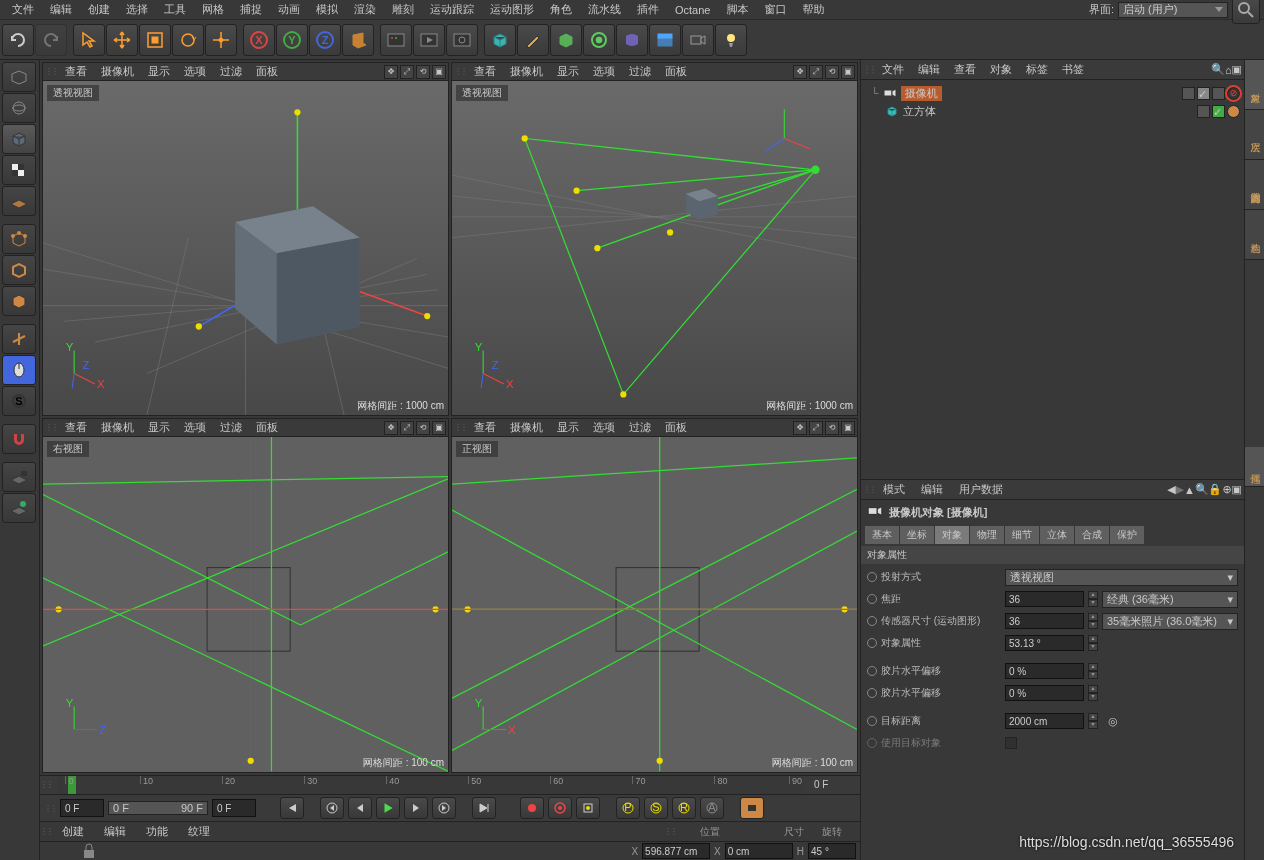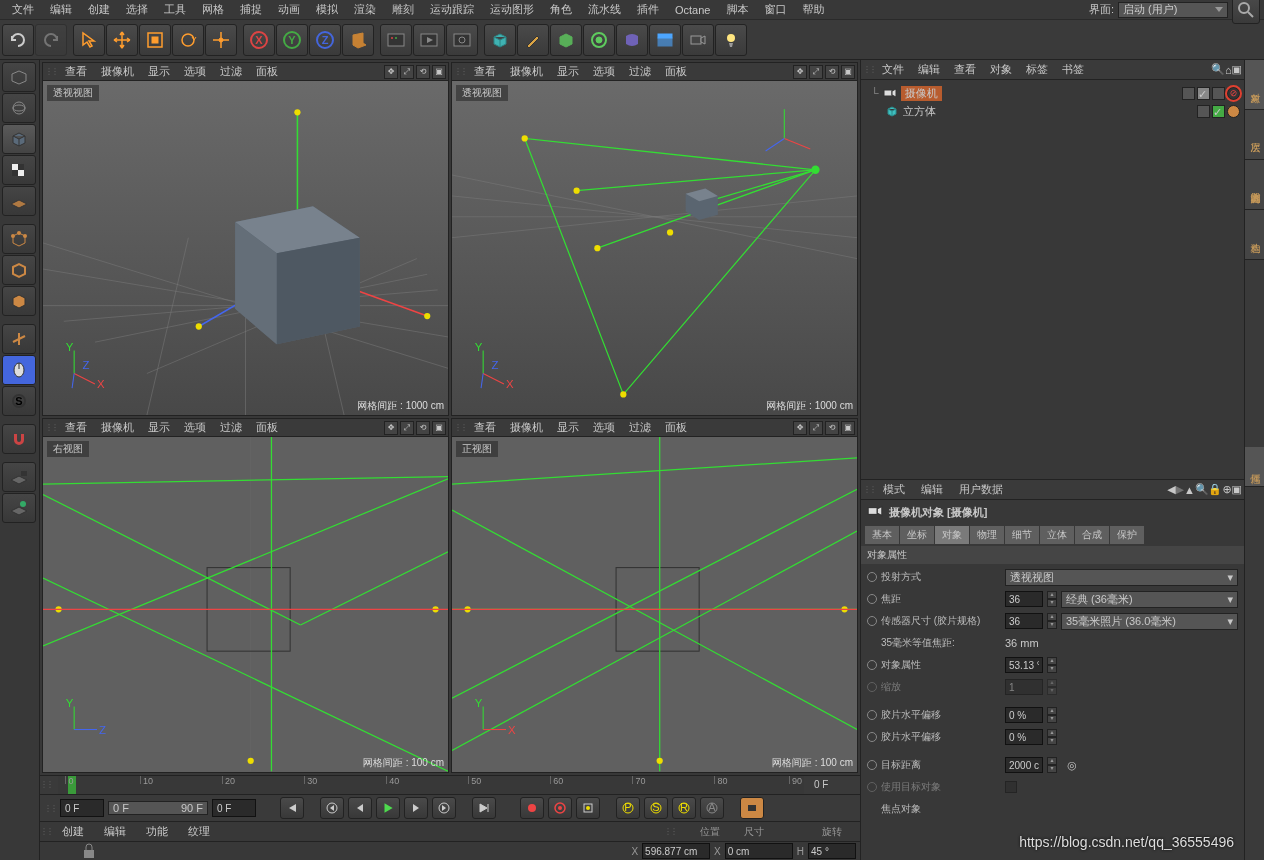--- a/index.html
+++ b/index.html
@@ -78,21 +78,21 @@
 .am-menu .ami { padding:2px 8px; cursor:pointer; }
 .am-head { padding:4px 6px; display:flex; align-items:center; gap:6px; background:#383838;font-weight:bold; }
 .am-tabs { display:flex; gap:1px; padding:2px 4px; background:#383838; flex-wrap:wrap; }
 .am-tab { background:#5f5f5f; padding:2px 7px; font-size:10px; cursor:pointer; }
 .am-tab.active { background:#7a7a7a; }
 .am-section { background:#454545; padding:2px 6px; font-size:10px; }
 .am-body { flex:1; background:#383838; overflow:auto; padding:2px 0; }
 .am-row { display:flex; align-items:center; height:22px; padding:0 6px; gap:4px; }
 .am-row .bullet { width:10px; height:10px; border:1px solid #888; border-radius:50%; }
 .am-row .albl { flex:0 0 120px; font-size:10px; color:#bbb; white-space:nowrap; overflow:hidden; }
-.am-row input { background:#2a2a2a; border:1px solid #111; color:#ccc; height:16px; width:38px; padding:0 3px; font-size:10px; }
+.am-row input { background:#2a2a2a; border:1px solid #111; color:#ccc; height:16px; width:79px; padding:0 3px; font-size:10px; }
 .am-row .dd { background:#555; border:1px solid #222; height:17px; flex:1; min-width:60px; padding:0 4px; display:flex; align-items:center; justify-content:space-between; font-size:10px; }
 .am-row .spin { display:flex; flex-direction:column; width:10px; }
 .am-row .spin div { height:8px; background:#444; border:1px solid #222; font-size:6px; text-align:center; line-height:5px; color:#999; }
 .watermark { position:absolute; bottom:10px; right:30px; color:#ddd; font-size:14px; text-shadow:0 0 3px #000; pointer-events:none; }
 .grip { width:12px; height:100%; display:flex; align-items:center; justify-content:center; }
 .grip::before { content:'⋮⋮'; color:#666; font-size:8px; letter-spacing:-2px; }
 </style>
 </head>
 <body>
 
@@ -690,21 +690,21 @@
     <div class="bottombar">
       <div class="grip"></div>
       <span class="bb-mi">创建</span>
       <span class="bb-mi">编辑</span>
       <span class="bb-mi">功能</span>
       <span class="bb-mi">纹理</span>
       <div style="flex:1"></div>
       <div class="grip"></div>
       <div class="coord-panel">
         <span class="lbl" style="width:60px;text-align:center">位置</span>
-        <span class="lbl" style="width:60px;text-align:left">尺寸</span>
+        <span class="lbl" style="width:60px;text-align:right">尺寸</span>
         <span class="lbl" style="width:48px;text-align:center">旋转</span>
       </div>
     </div>
     <div class="bottombar" style="height:22px">
       <div style="width:40px"></div>
       <svg width="18" height="18">
           <rect x="4" y="8" width="10" height="8" fill="#888"></rect>
           <path d="M6 8 L6 5 A3 3 0 0 1 12 5 L12 8" fill="none" stroke="#888"></path>
         </svg>
       <div style="flex:1"></div>
@@ -820,49 +820,35 @@
                 <div>▴</div>
                 <div>▾</div>
               </div>
               <div class="dd">
                 <span>经典 (36毫米)</span>
                 <span>▾</span>
               </div>
             </div>
             <div class="am-row">
               <div class="bullet"></div>
-              <div class="albl">传感器尺寸 (胶片规格)</div>
+              <div class="albl">传感器尺寸 (运动图形)</div>
               <input value="36" style="">
               <div class="spin">
                 <div>▴</div>
                 <div>▾</div>
               </div>
               <div class="dd">
                 <span>35毫米照片 (36.0毫米)</span>
                 <span>▾</span>
               </div>
             </div>
             <div class="am-row">
-              <div style="width: 10px;"></div>
-              <div class="albl">35毫米等值焦距:</div>
-              <div>36 mm</div>
-            </div>
-            <div class="am-row">
               <div class="bullet"></div>
               <div class="albl">对象属性</div>
               <input value="53.13 °" style="">
-              <div class="spin">
-                <div>▴</div>
-                <div>▾</div>
-              </div>
-            </div>
-            <div class="am-row" style="opacity: 0.5;">
-              <div class="bullet"></div>
-              <div class="albl">缩放</div>
-              <input value="1" style="">
               <div class="spin">
                 <div>▴</div>
                 <div>▾</div>
               </div>
             </div>
             <div style="height: 6px;"></div>
             <div class="am-row">
               <div class="bullet"></div>
               <div class="albl">胶片水平偏移</div>
               <input value="0 %" style="">
@@ -889,24 +875,20 @@
                 <div>▴</div>
                 <div>▾</div>
               </div>
               <span style="margin-left: 6px;">◎</span>
             </div>
             <div class="am-row" style="opacity: 0.5;">
               <div class="bullet"></div>
               <div class="albl">使用目标对象</div>
               <div style="width: 12px; height: 12px; background: rgb(42, 42, 42); border: 1px solid rgb(17, 17, 17);"></div>
             </div>
-            <div class="am-row">
-              <div style="width: 10px;"></div>
-              <div class="albl">焦点对象</div>
-            </div>
           </div>
       </div>
     </div>
 
     <div class="r-tabs">
       <div class="r-tab active">对象</div>
       <div class="r-tab">层次</div>
       <div class="r-tab">内容浏览器</div>
       <div class="r-tab">构造</div>
       <div style="flex:1;background:#3a3a3a"></div>

